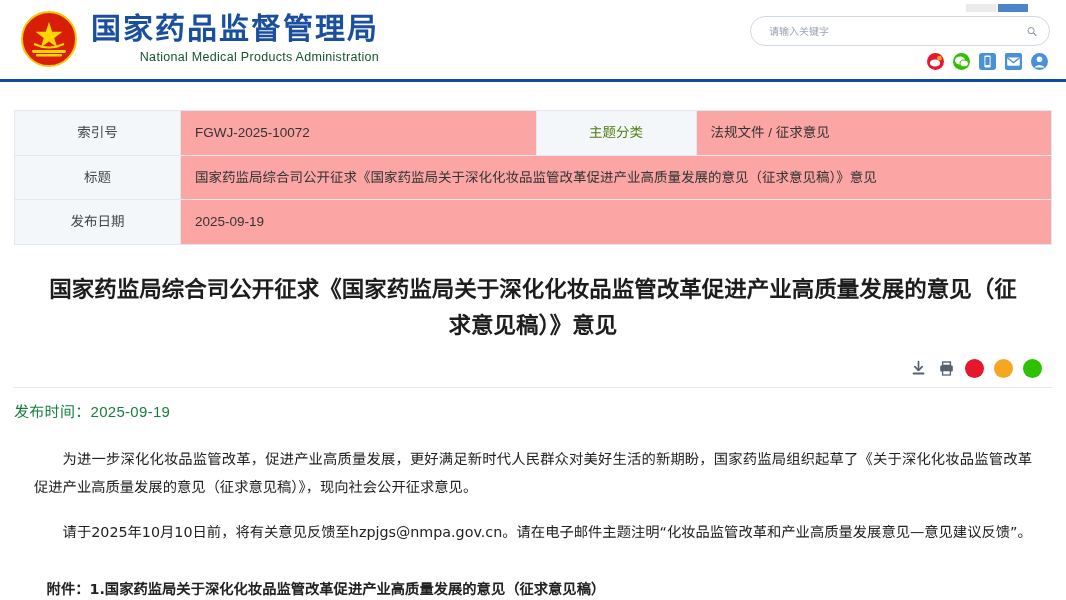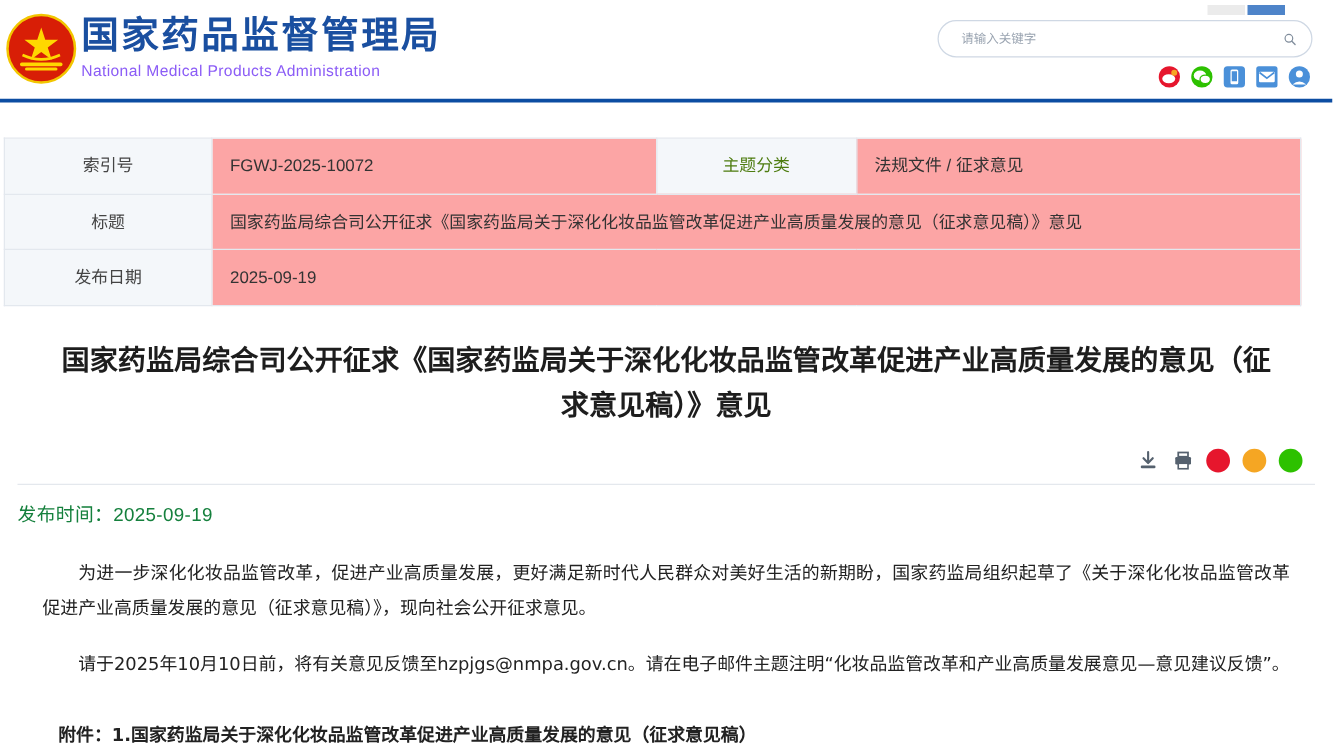--- a/index.html
+++ b/index.html
@@ -15,45 +15,46 @@
 
   
   .site-header {
     position: relative;
     height: 82px;
     background: #ffffff;
     border-bottom: 3px solid #0c4da2;
   }
   .brand {
     position: absolute;
-    left: 2px;
+    left: 18px;
     top: 8px;
     display: flex;
     align-items: center;
-    gap: 1px;
+    gap: 11px;
   }
   .emblem {
     width: 62px;
     height: 62px;
     position: relative;
   }
   .brand-text { line-height: 1; }
   .brand-cn {
     font-size: 30px;
     font-weight: bold;
     color: #1a4fa0;
     letter-spacing: 2px;
     font-family: "DejaVu Sans", "Liberation Sans", sans-serif;
   }
   .brand-en {
     margin-top: 7px;
     font-size: 12.5px;
-    color: #8b5cf6;
+    color: #14532d;
     letter-spacing: 0.3px;
     font-family: "Liberation Sans", sans-serif;
+    text-align: right;
   }
 
   .header-right {
     position: absolute;
     right: 16px;
     top: 4px;
     width: 300px;
   }
   .topbar-strip {
     height: 8px;
@@ -115,21 +116,21 @@
   .soc.weibo { background: #e6162d; border-radius: 50%; }
   .soc.wechat { background: #2dc100; border-radius: 50%; }
   .soc.phone { background: #4a90d9; border-radius: 3px; }
   .soc.mail { background: #4a90d9; border-radius: 2px; }
   .soc.user { background: #4a90d9; border-radius: 50%; }
   .soc svg { position: absolute; left: 0; top: 0; }
 
   
   .wrap {
     width: 1066px;
-    padding: 0 3px;
+    padding: 0 14px;
   }
   .info-table {
     margin-top: 28px;
     width: 1038px;
     border-collapse: collapse;
     table-layout: fixed;
     font-size: 13.5px;
     color: #333;
   }
   .info-table td {

